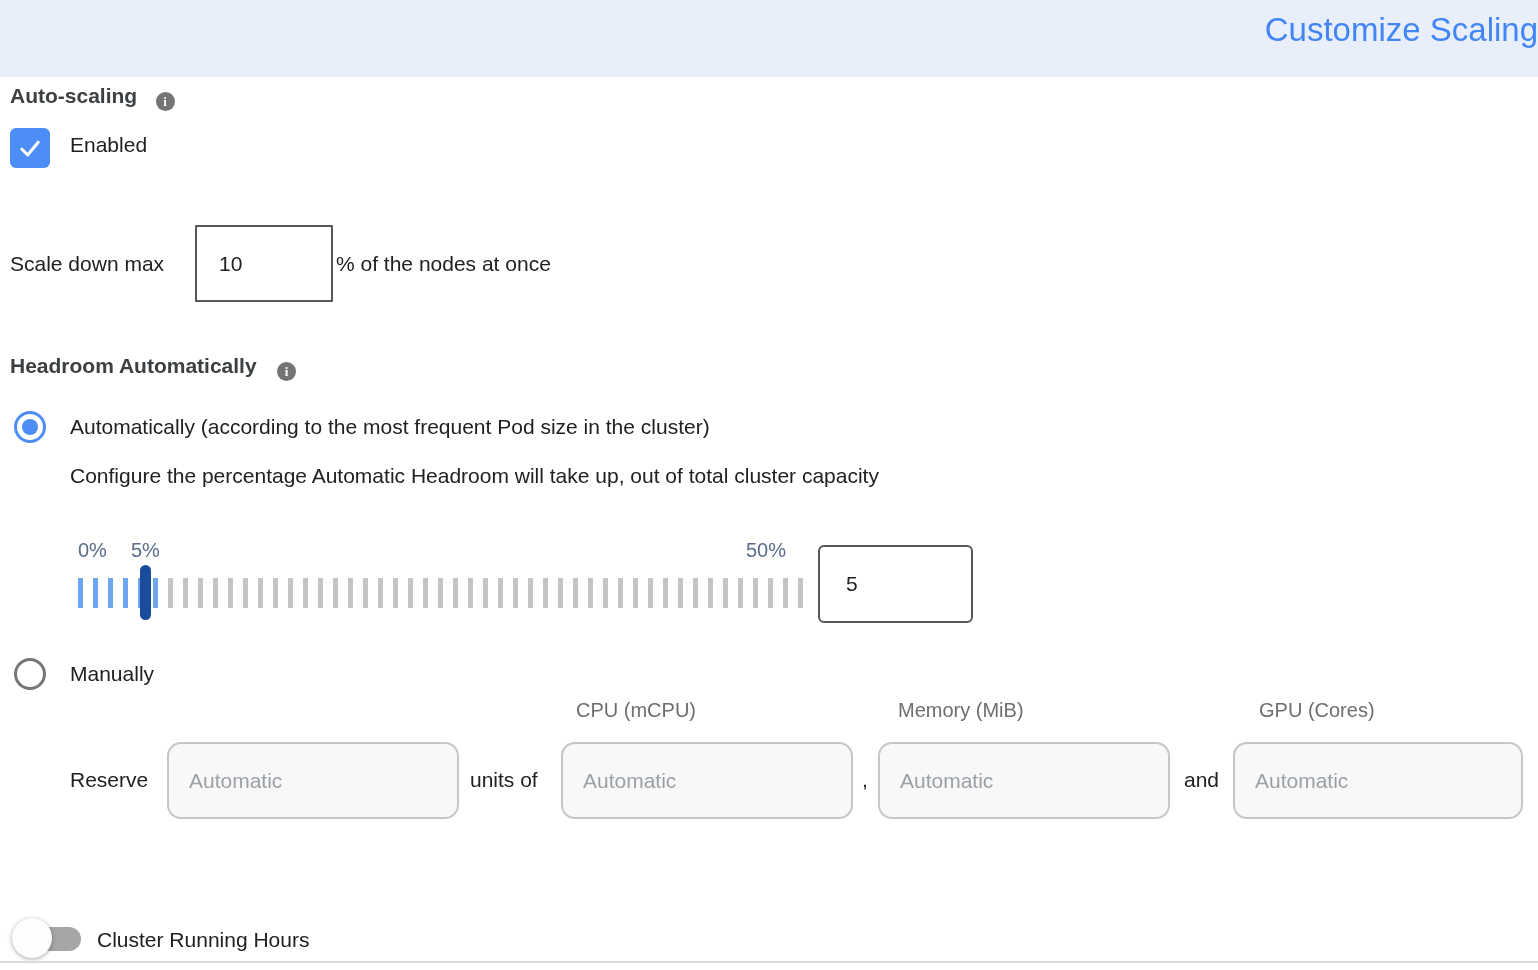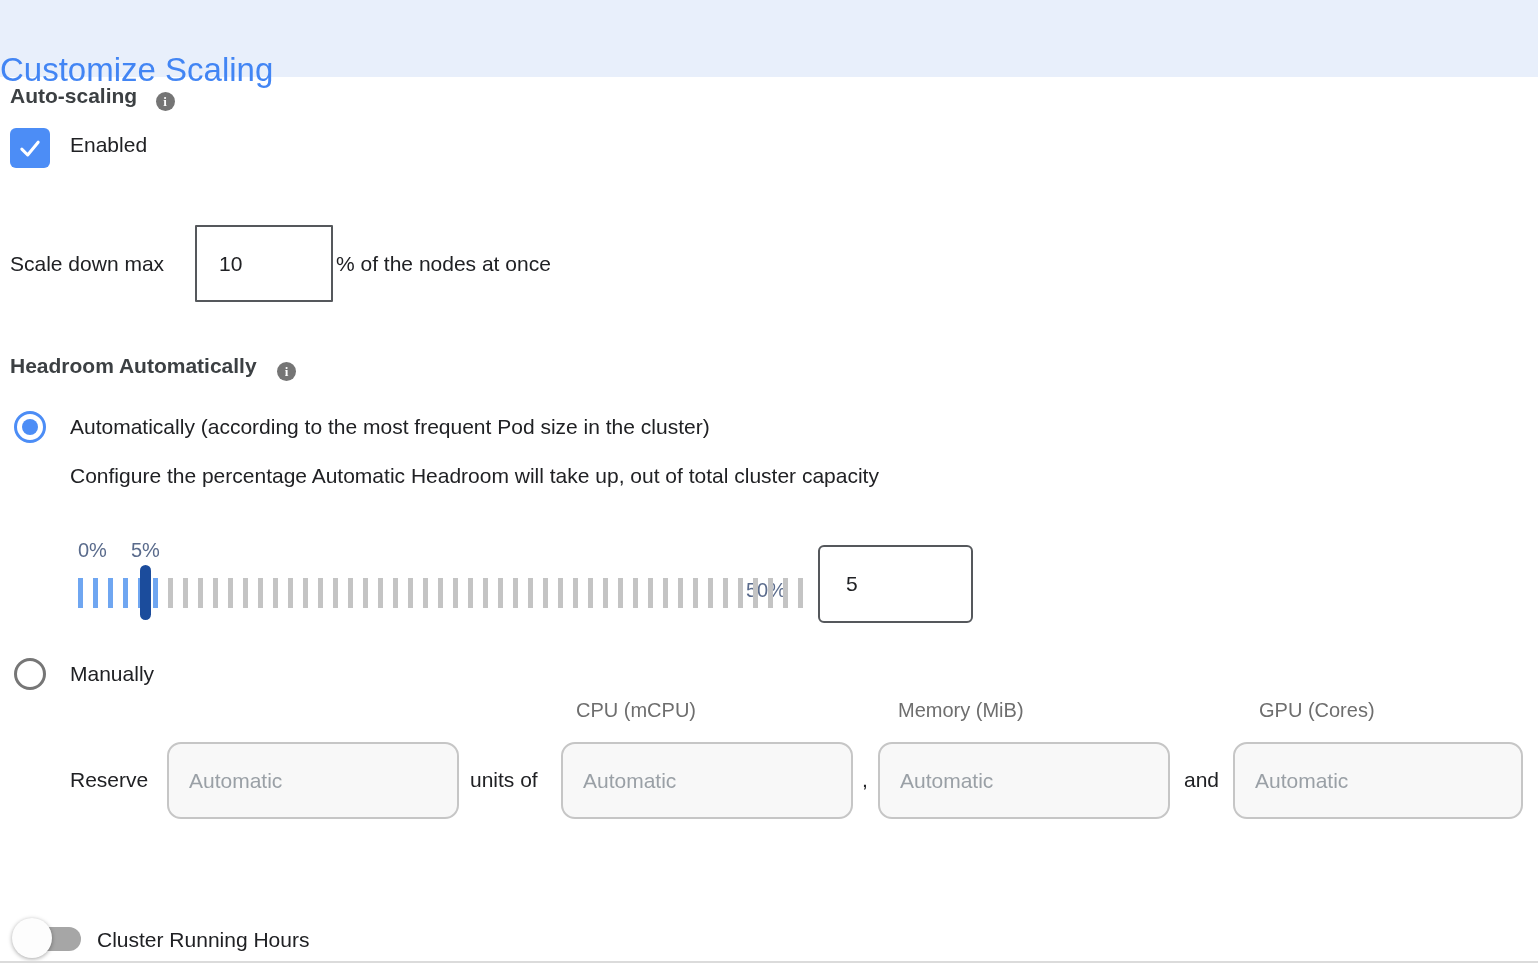--- a/index.html
+++ b/index.html
@@ -13,22 +13,22 @@
     overflow: hidden;
   }
   .abs { position: absolute; }
 
   
   .header {
     left: 0; top: 0; width: 1538px; height: 77px;
     background: #E8EFFB;
   }
   .header-title {
-    width: 100%; top: 11px; text-align: left;
-    font-size: 33px; color: #4285F4; font-weight: 400; margin-top: 40px;
+    width: 100%; top: 11px; text-align: right;
+    font-size: 33px; color: #4285F4; font-weight: 400;
   }
 
   
   .section-label { font-size: 21px; font-weight: 700; color: #3C4043; }
   .body-text { font-size: 21px; color: #202124; }
 
   .info-icon {
     display: inline-block; width: 19px; height: 19px; border-radius: 50%;
     background: #757575; color: #ffffff; font-size: 13px; font-weight: 700;
     text-align: center; line-height: 19px; vertical-align: -3px;
@@ -124,21 +124,21 @@
 </div>
 
 <div class="abs radio-outer radio-selected" style="left:14px; top:411px;">
   <div class="radio-dot"></div>
 </div>
 <div class="abs body-text" style="left:70px; top:415px;">Automatically (according to the most frequent Pod size in the cluster)</div>
 <div class="abs body-text" style="left:70px; top:464px;">Configure the percentage Automatic Headroom will take up, out of total cluster capacity</div>
 
 <div class="abs slider-label" style="left:78px; top:539px;">0%</div>
 <div class="abs slider-label" style="left:131px; top:539px;">5%</div>
-<div class="abs slider-label" style="left:746px; top:539px;margin-top:40px;">50%</div>
+<div class="abs slider-label" style="left:746px; top:539px;">50%</div>
 
 <div class="abs ticks-row">
     <div class="tick active"></div>
     <div class="tick active"></div>
     <div class="tick active"></div>
     <div class="tick active"></div>
     <div class="tick active"></div>
     <div class="tick active"></div>
     <div class="tick"></div>
     <div class="tick"></div>

